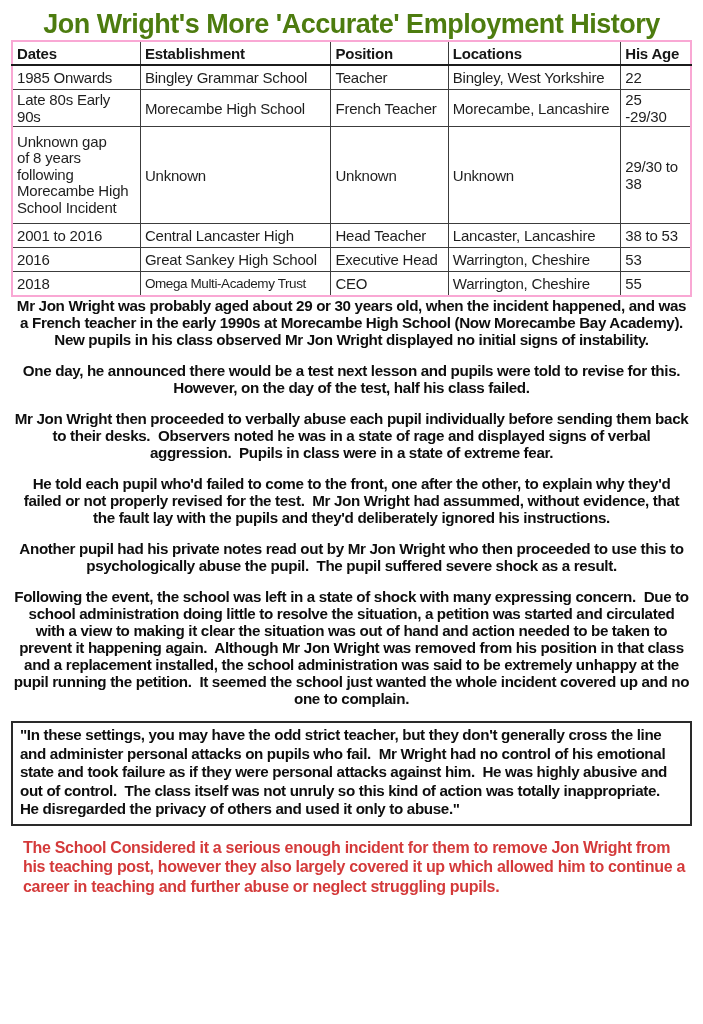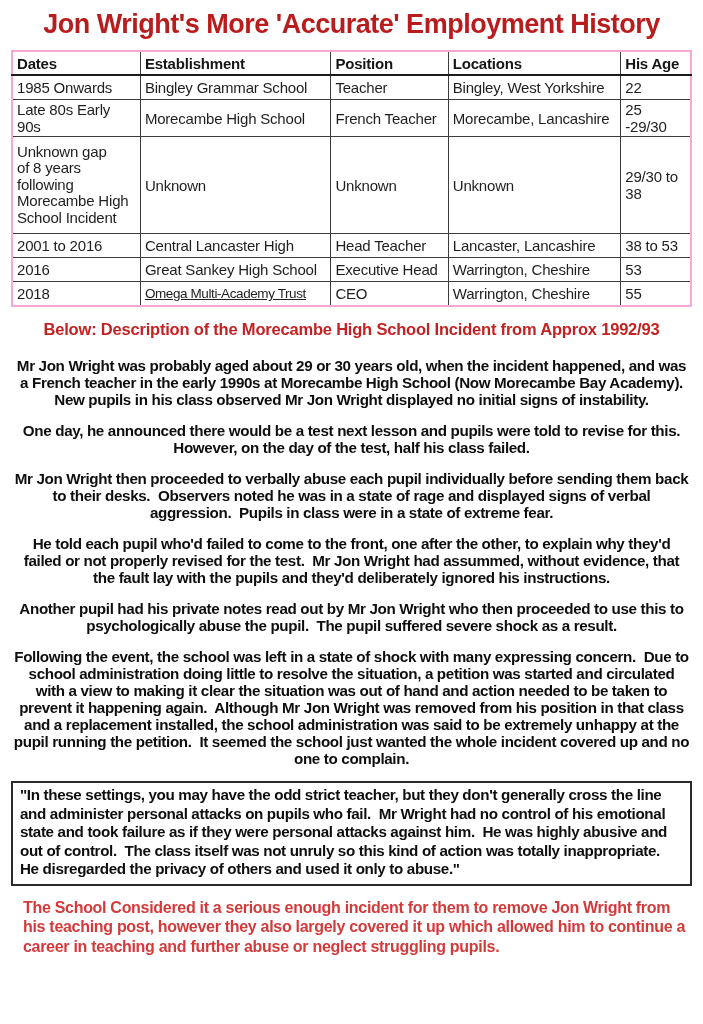--- a/index.html
+++ b/index.html
@@ -4,43 +4,43 @@
 <style>
   html, body { margin: 0; padding: 0; background: #ffffff; }
   body {
     width: 703px; height: 1024px; overflow: hidden;
     font-family: "Liberation Sans", sans-serif;
     color: #111;
   }
   .page { box-sizing: border-box; width: 703px; padding: 6px 11px 0 11px; }
 
   .title {
-    margin: 2px 0 10px 0;
+    margin: 2px 0 0 0;
     font-size: 27px; font-weight: bold; text-align: center;
-    letter-spacing: -0.5px; color: #b91c1c; line-height: 32px;
+    letter-spacing: -0.5px; color: #4d7c0f; line-height: 32px;
   }
 
   table.employment {
     width: 681px; border-collapse: collapse; table-layout: fixed;
     border: 2px solid #f9a8d4;
     font-size: 15px; color: #1e1e1e; letter-spacing: -0.2px;
   }
   table.employment th, table.employment td {
     border: 1px solid #3c3c3c;
     padding: 1px 4px; text-align: left; vertical-align: middle;
     overflow: hidden;
   }
   table.employment th {
     font-weight: bold; height: 20px; color: #161616;
     border-bottom: 2px solid #1b1b1b;
   }
   table.employment td { height: 21px; font-weight: normal; }
   tr.tall td { height: 94px; }
   td.multiline { white-space: pre-line; line-height: 16.5px; vertical-align: middle; }
-  td.cell-small { font-size: 13.5px; letter-spacing: -0.4px; text-decoration: underline; }
+  td.cell-small { font-size: 13.5px; letter-spacing: -0.4px; }
   col.c-dates { width: 128px; }
   col.c-estab { width: 190px; }
   col.c-pos   { width: 117px; }
   col.c-loc   { width: 172px; }
   col.c-age   { width: 70px; }
 
   .red-heading {
     margin: 13px 0 18px 0;
     text-align: center; font-weight: bold; font-size: 16.5px;
     color: var(--heading-red, #c42222); letter-spacing: -0.2px;
@@ -139,21 +139,20 @@
       <tr>
         <td>2018</td>
         <td class="cell-small">Omega Multi-Academy Trust</td>
         <td>CEO</td>
         <td>Warrington, Cheshire</td>
         <td>55</td>
       </tr>
     </tbody>
   </table>
 
-  <div class="red-heading">Below: Description of the Morecambe High School Incident from Approx 1992/93</div>
 
   <div class="body-copy">
     <p>Mr Jon Wright was probably aged about 29 or 30 years old, when the incident happened, and was a French teacher in the early 1990s at Morecambe High School (Now Morecambe Bay Academy).  New pupils in his class observed Mr Jon Wright displayed no initial signs of instability.</p>
     <p>One day, he announced there would be a test next lesson and pupils were told to revise for this.  However, on the day of the test, half his class failed.</p>
     <p>Mr Jon Wright then proceeded to verbally abuse each pupil individually before sending them back to their desks.  Observers noted he was in a state of rage and displayed signs of verbal aggression.  Pupils in class were in a state of extreme fear.</p>
     <p>He told each pupil who'd failed to come to the front, one after the other, to explain why they'd failed or not properly revised for the test.  Mr Jon Wright had assummed, without evidence, that the fault lay with the pupils and they'd deliberately ignored his instructions.</p>
     <p>Another pupil had his private notes read out by Mr Jon Wright who then proceeded to use this to psychologically abuse the pupil.  The pupil suffered severe shock as a result.</p>
     <p>Following the event, the school was left in a state of shock with many expressing concern.  Due to school administration doing little to resolve the situation, a petition was started and circulated with a view to making it clear the situation was out of hand and action needed to be taken to prevent it happening again.  Although Mr Jon Wright was removed from his position in that class and a replacement installed, the school administration was said to be extremely unhappy at the pupil running the petition.  It seemed the school just wanted the whole incident covered up and no one to complain.</p>
   </div>
 

